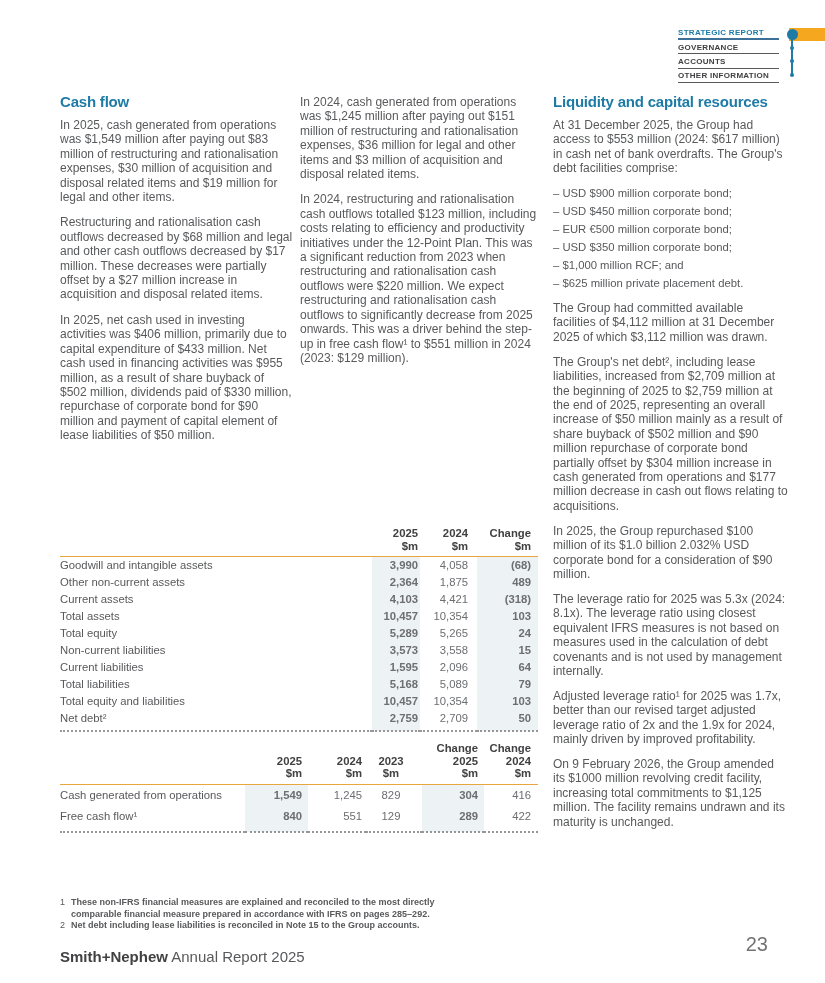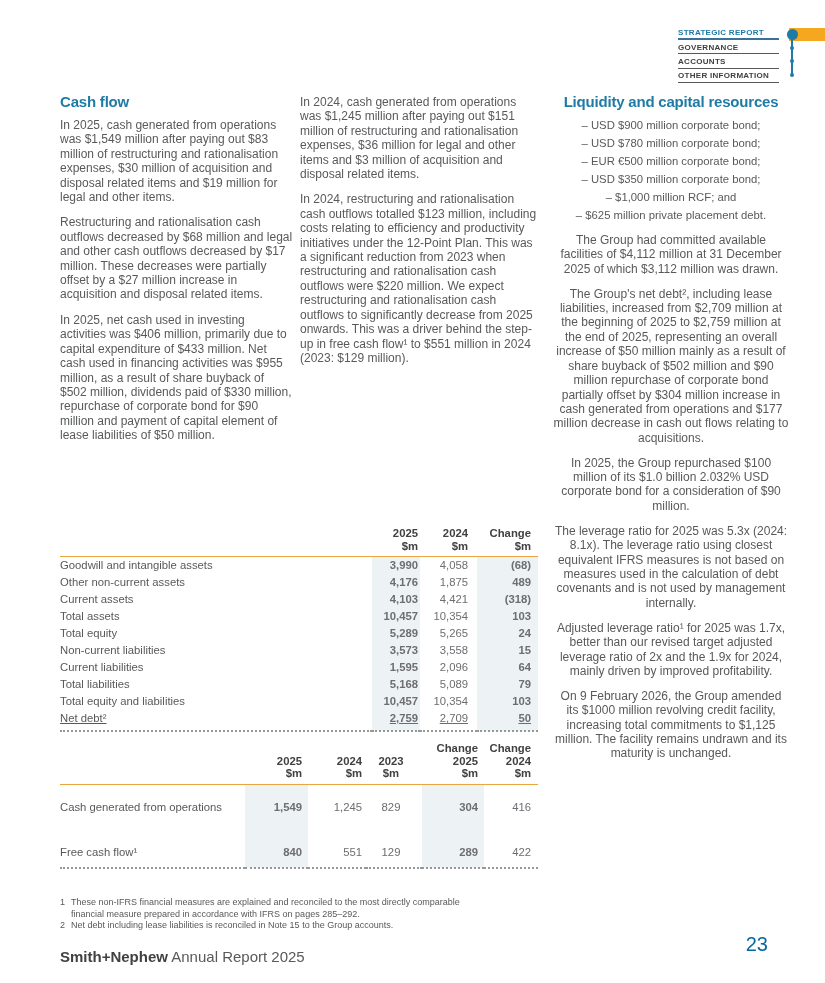--- a/index.html
+++ b/index.html
@@ -17,21 +17,21 @@
   .nav-item {
     font-size:8px; font-weight:700; letter-spacing:0.3px; color:#414042;
     border-bottom:1.4px solid #58595b; padding:2.6px 0 1.6px; cursor:pointer;
   }
   .nav-item.active { color:#1e7ba6; border-bottom:2px solid #3d7096; }
 
   
   .col { position:absolute; top:93px; }
   .col1 { left:60px;  width:233px; }
   .col2 { left:300px; width:237px; top:95px; }
-  .col3 { left:553px; width:236px;text-align:center; }
+  .col3 { left:553px; width:236px; }
   h2.heading {
     font-size:15px; font-weight:700; color:#1e7ba6; margin:0 0 8px;
     letter-spacing:-0.2px; white-space:nowrap;
   }
   p.body { font-size:12px; line-height:14.4px; margin:0 0 11px; color:#58595b; }
   p.bullet { font-size:11.3px; line-height:14.4px; margin:0 0 3.5px; color:#58595b; }
   .col3 p.body { margin-bottom:10.5px; }
 
   
   .tables { position:absolute; left:60px; top:527px; width:478px; }
@@ -40,38 +40,38 @@
        padding:0 0 4px; line-height:12.5px; border-bottom:1.6px solid #eaa63e; }
   th.lblh { text-align:left; }
   td { padding:2px 0; line-height:13px; vertical-align:bottom; }
   td.lbl { text-align:left; color:#58595b; }
   td.num { text-align:right; color:#6d6e71; }
   .hl { background:#edf3f5; }
   .b  { font-weight:700; color:#414042; }
   .t1 .c1 { padding-right:2px; }
   .t1 .c2 { padding-right:9px; }
   .t1 .c3 { padding-right:7px; }
-  .t1 tr.lastrow td { border-bottom:2px dotted #979797; padding-bottom:5px;text-decoration:underline; }
+  .t1 tr.lastrow td { border-bottom:2px dotted #979797; padding-bottom:5px; }
   .t2 { margin-top:10px; }
-  .t2 td { padding:16px 0;margin-left:8px; }
+  .t2 td { padding:4px 0;margin-left:8px; }
   .t2 .c1 { padding-right:6px; }
   .t2 .c2 { padding-right:4px; }
   .t2 .c3 { padding-right:6px;text-align:center; }
   .t2 .c4 { padding-right:6px; }
   .t2 .c5 { padding-right:7px; }
   .t2 tr.lastrow td { border-bottom:2px dotted #979797; padding-bottom:8px; }
 
   
   .footnotes { position:absolute; left:60px; top:897px; width:420px; font-size:9px; line-height:11.5px; color:#58595b; }
   .fn { display:flex; }
   .fn .fn-num { width:11px; flex:none; }
-  .fn .fn-text { flex:1; }
+  .fn .fn-text { flex:1;font-weight:bold; }
   .footer-left { position:absolute; left:60px; top:948px; font-size:15px; color:#58595b; }
   .footer-left b { color:#414042; font-weight:700; }
-  .page-num { position:absolute; right:57px; top:933px; font-size:20px; color:#0369a1; }
+  .page-num { position:absolute; right:57px; top:933px; font-size:20px; color:#737373; }
 </style>
 </head>
 <body>
 
 <div class="page">
 
   <div class="topbar"></div>
   <div class="topdot"></div>
   <div class="connector">
     <span class="cdot" style="top:8px"></span>
@@ -92,22 +92,23 @@
     <p class="body">In 2025, net cash used in investing activities was $406 million, primarily due to capital expenditure of $433 million. Net cash used in financing activities was $955 million, as a result of share buyback of $502 million, dividends paid of $330 million, repurchase of corporate bond for $90 million and payment of capital element of lease liabilities of $50 million.</p>
   </section>
 
   <section class="col col2">
     <p class="body">In 2024, cash generated from operations was $1,245 million after paying out $151 million of restructuring and rationalisation expenses, $36 million for legal and other items and $3 million of acquisition and disposal related items.</p>
     <p class="body">In 2024, restructuring and rationalisation cash outflows totalled $123 million, including costs relating to efficiency and productivity initiatives under the 12-Point Plan. This was a significant reduction from 2023 when restructuring and rationalisation cash outflows were $220 million. We expect restructuring and rationalisation cash outflows to significantly decrease from 2025 onwards. This was a driver behind the step-up in free cash flow¹ to $551 million in 2024 (2023: $129 million).</p>
   </section>
 
   <section class="col col3">
     <h2 class="heading">Liquidity and capital resources</h2>
+    <p class="body">At 31 December 2025, the Group had access to $553 million (2024: $617 million) in cash net of bank overdrafts. The Group's debt facilities comprise:</p>
     <p class="bullet">– USD $900 million corporate bond;</p>
-    <p class="bullet">– USD $780 million corporate bond;</p>
+    <p class="bullet">– USD $450 million corporate bond;</p>
     <p class="bullet">– EUR €500 million corporate bond;</p>
     <p class="bullet">– USD $350 million corporate bond;</p>
     <p class="bullet">– $1,000 million RCF; and</p>
     <p class="bullet" style="margin-bottom:11px">– $625 million private placement debt.</p>
     <p class="body">The Group had committed available facilities of $4,112 million at 31 December 2025 of which $3,112 million was drawn.</p>
     <p class="body">The Group's net debt², including lease liabilities, increased from $2,709 million at the beginning of 2025 to $2,759 million at the end of 2025, representing an overall increase of $50 million mainly as a result of share buyback of $502 million and $90 million repurchase of corporate bond partially offset by $304 million increase in cash generated from operations and $177 million decrease in cash out flows relating to acquisitions.</p>
     <p class="body">In 2025, the Group repurchased $100 million of its $1.0 billion 2.032% USD corporate bond for a consideration of $90 million.</p>
     <p class="body">The leverage ratio for 2025 was 5.3x (2024: 8.1x). The leverage ratio using closest equivalent IFRS measures is not based on measures used in the calculation of debt covenants and is not used by management internally.</p>
     <p class="body">Adjusted leverage ratio¹ for 2025 was 1.7x, better than our revised target adjusted leverage ratio of 2x and the 1.9x for 2024, mainly driven by improved profitability.</p>
     <p class="body">On 9 February 2026, the Group amended its $1000 million revolving credit facility, increasing total commitments to $1,125 million. The facility remains undrawn and its maturity is unchanged.</p>
@@ -141,21 +142,21 @@
       </thead>
       <tbody>
         <tr>
           <td class="lbl">Goodwill and intangible assets</td>
           <td class="num hl b c1">3,990</td>
           <td class="num c2">4,058</td>
           <td class="num hl b c3">(68)</td>
         </tr>
         <tr>
           <td class="lbl">Other non-current assets</td>
-          <td class="num hl b c1">4,176</td>
+          <td class="num hl b c1">2,364</td>
           <td class="num c2">1,875</td>
           <td class="num hl b c3">489</td>
         </tr>
         <tr>
           <td class="lbl">Current assets</td>
           <td class="num hl b c1">4,103</td>
           <td class="num c2">4,421</td>
           <td class="num hl b c3">(318)</td>
         </tr>
         <tr>

